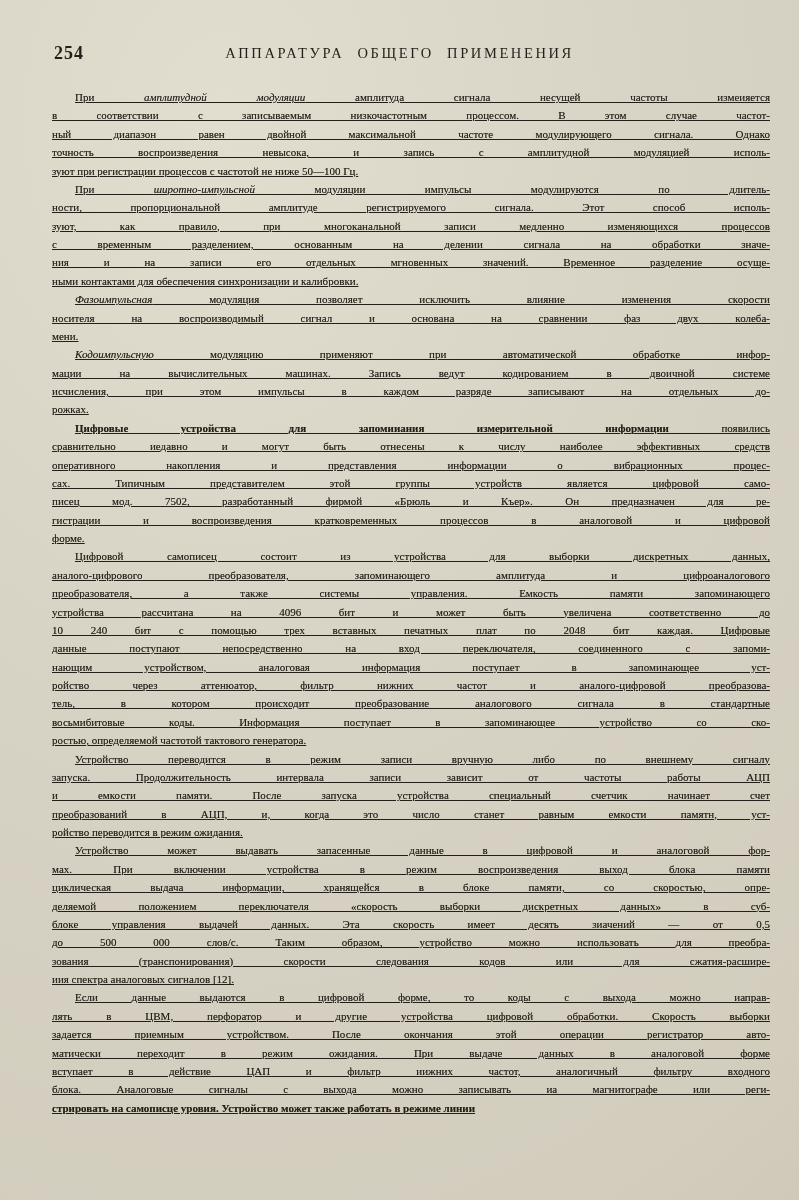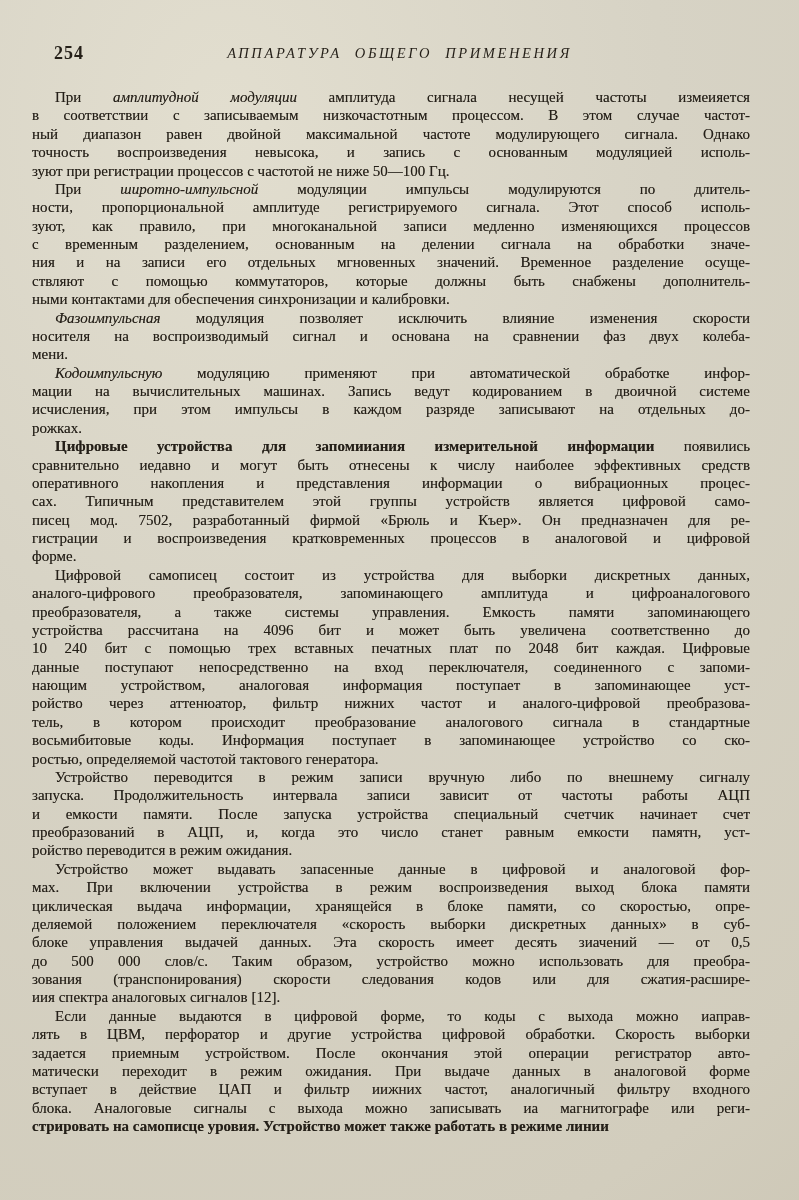--- a/index.html
+++ b/index.html
@@ -33,34 +33,34 @@
     font-size: 18px;
     font-weight: 600;
     letter-spacing: 1px;
   }
   .runhead {
     position: absolute;
     left: 0;
     right: 0;
     top: 3px;
     text-align: center;
-    font-style: italic;
     font-size: 14.5px;
     letter-spacing: 2.6px;
     word-spacing: 7px;
     white-space: nowrap;
   }
   .body {
     position: absolute;
     top: 88px;
-    left: 32px;
+    left: 52px;
     width: 718px;
-    font-size: 15px;
+    font-size: 11px;
     line-height: 18.37px;
     text-shadow: 0 0 0.4px rgba(33, 27, 18, 0.55);
+    text-decoration: underline;
   }
   .paragraph { margin: 0; }
   .line {
     text-align: justify;
     text-align-last: justify;
   }
   .line.plast { text-align-last: left; }
   .line.pfirst { text-indent: 23px; }
   .i { font-style: italic; }
   .b { font-weight: bold; }
@@ -72,30 +72,29 @@
 <div class="page">
   <div class="header">
     <span class="pagenum">254</span>
     <span class="runhead">АППАРАТУРА ОБЩЕГО ПРИМЕНЕНИЯ</span>
   </div>
   <div class="body" id="text-body">
       <div class="paragraph">
         <div class="line pfirst"><span class="n">При </span><span class="i">амплитудной модуляции</span><span class="n"> амплитуда сигнала несущей частоты измеияется</span></div>
         <div class="line">в соответствии с записываемым низкочастотным процессом. В этом случае частот-</div>
         <div class="line">ный диапазон равен двойной максимальной частоте модулирующего сигнала. Однако</div>
-        <div class="line">точность воспроизведения невысока, и запись с основанным модуляцией исполь-</div>
+        <div class="line">точность воспроизведения невысока, и запись с амплитудной модуляцией исполь-</div>
         <div class="line plast">зуют при регистрации процессов с частотой не ниже 50—100 Гц.</div>
       </div>
       <div class="paragraph">
         <div class="line pfirst"><span class="n">При </span><span class="i">широтно-импульсной</span><span class="n"> модуляции импульсы модулируются по длитель-</span></div>
         <div class="line">ности, пропорциональной амплитуде регистрируемого сигнала. Этот способ исполь-</div>
         <div class="line">зуют, как правило, при многоканальной записи медленно изменяющихся процессов</div>
         <div class="line">с временным разделением, основанным на делении сигнала на обработки значе-</div>
         <div class="line">ния и на записи его отдельных мгновенных значений. Временное разделение осуще-</div>
-        <div class="line">ствляют с помощью коммутаторов, которые должны быть снабжены дополнитель-</div>
         <div class="line plast">ными контактами для обеспечения синхронизации и калибровки.</div>
       </div>
       <div class="paragraph">
         <div class="line pfirst"><span class="i">Фазоимпульсная</span><span class="n"> модуляция позволяет исключить влияние изменения скорости</span></div>
         <div class="line">носителя на воспроизводимый сигнал и основана на сравнении фаз двух колеба-</div>
         <div class="line plast">мени.</div>
       </div>
       <div class="paragraph">
         <div class="line pfirst"><span class="i">Кодоимпульсную</span><span class="n"> модуляцию применяют при автоматической обработке инфор-</span></div>
         <div class="line">мации на вычислительных машинах. Запись ведут кодированием в двоичной системе</div>

